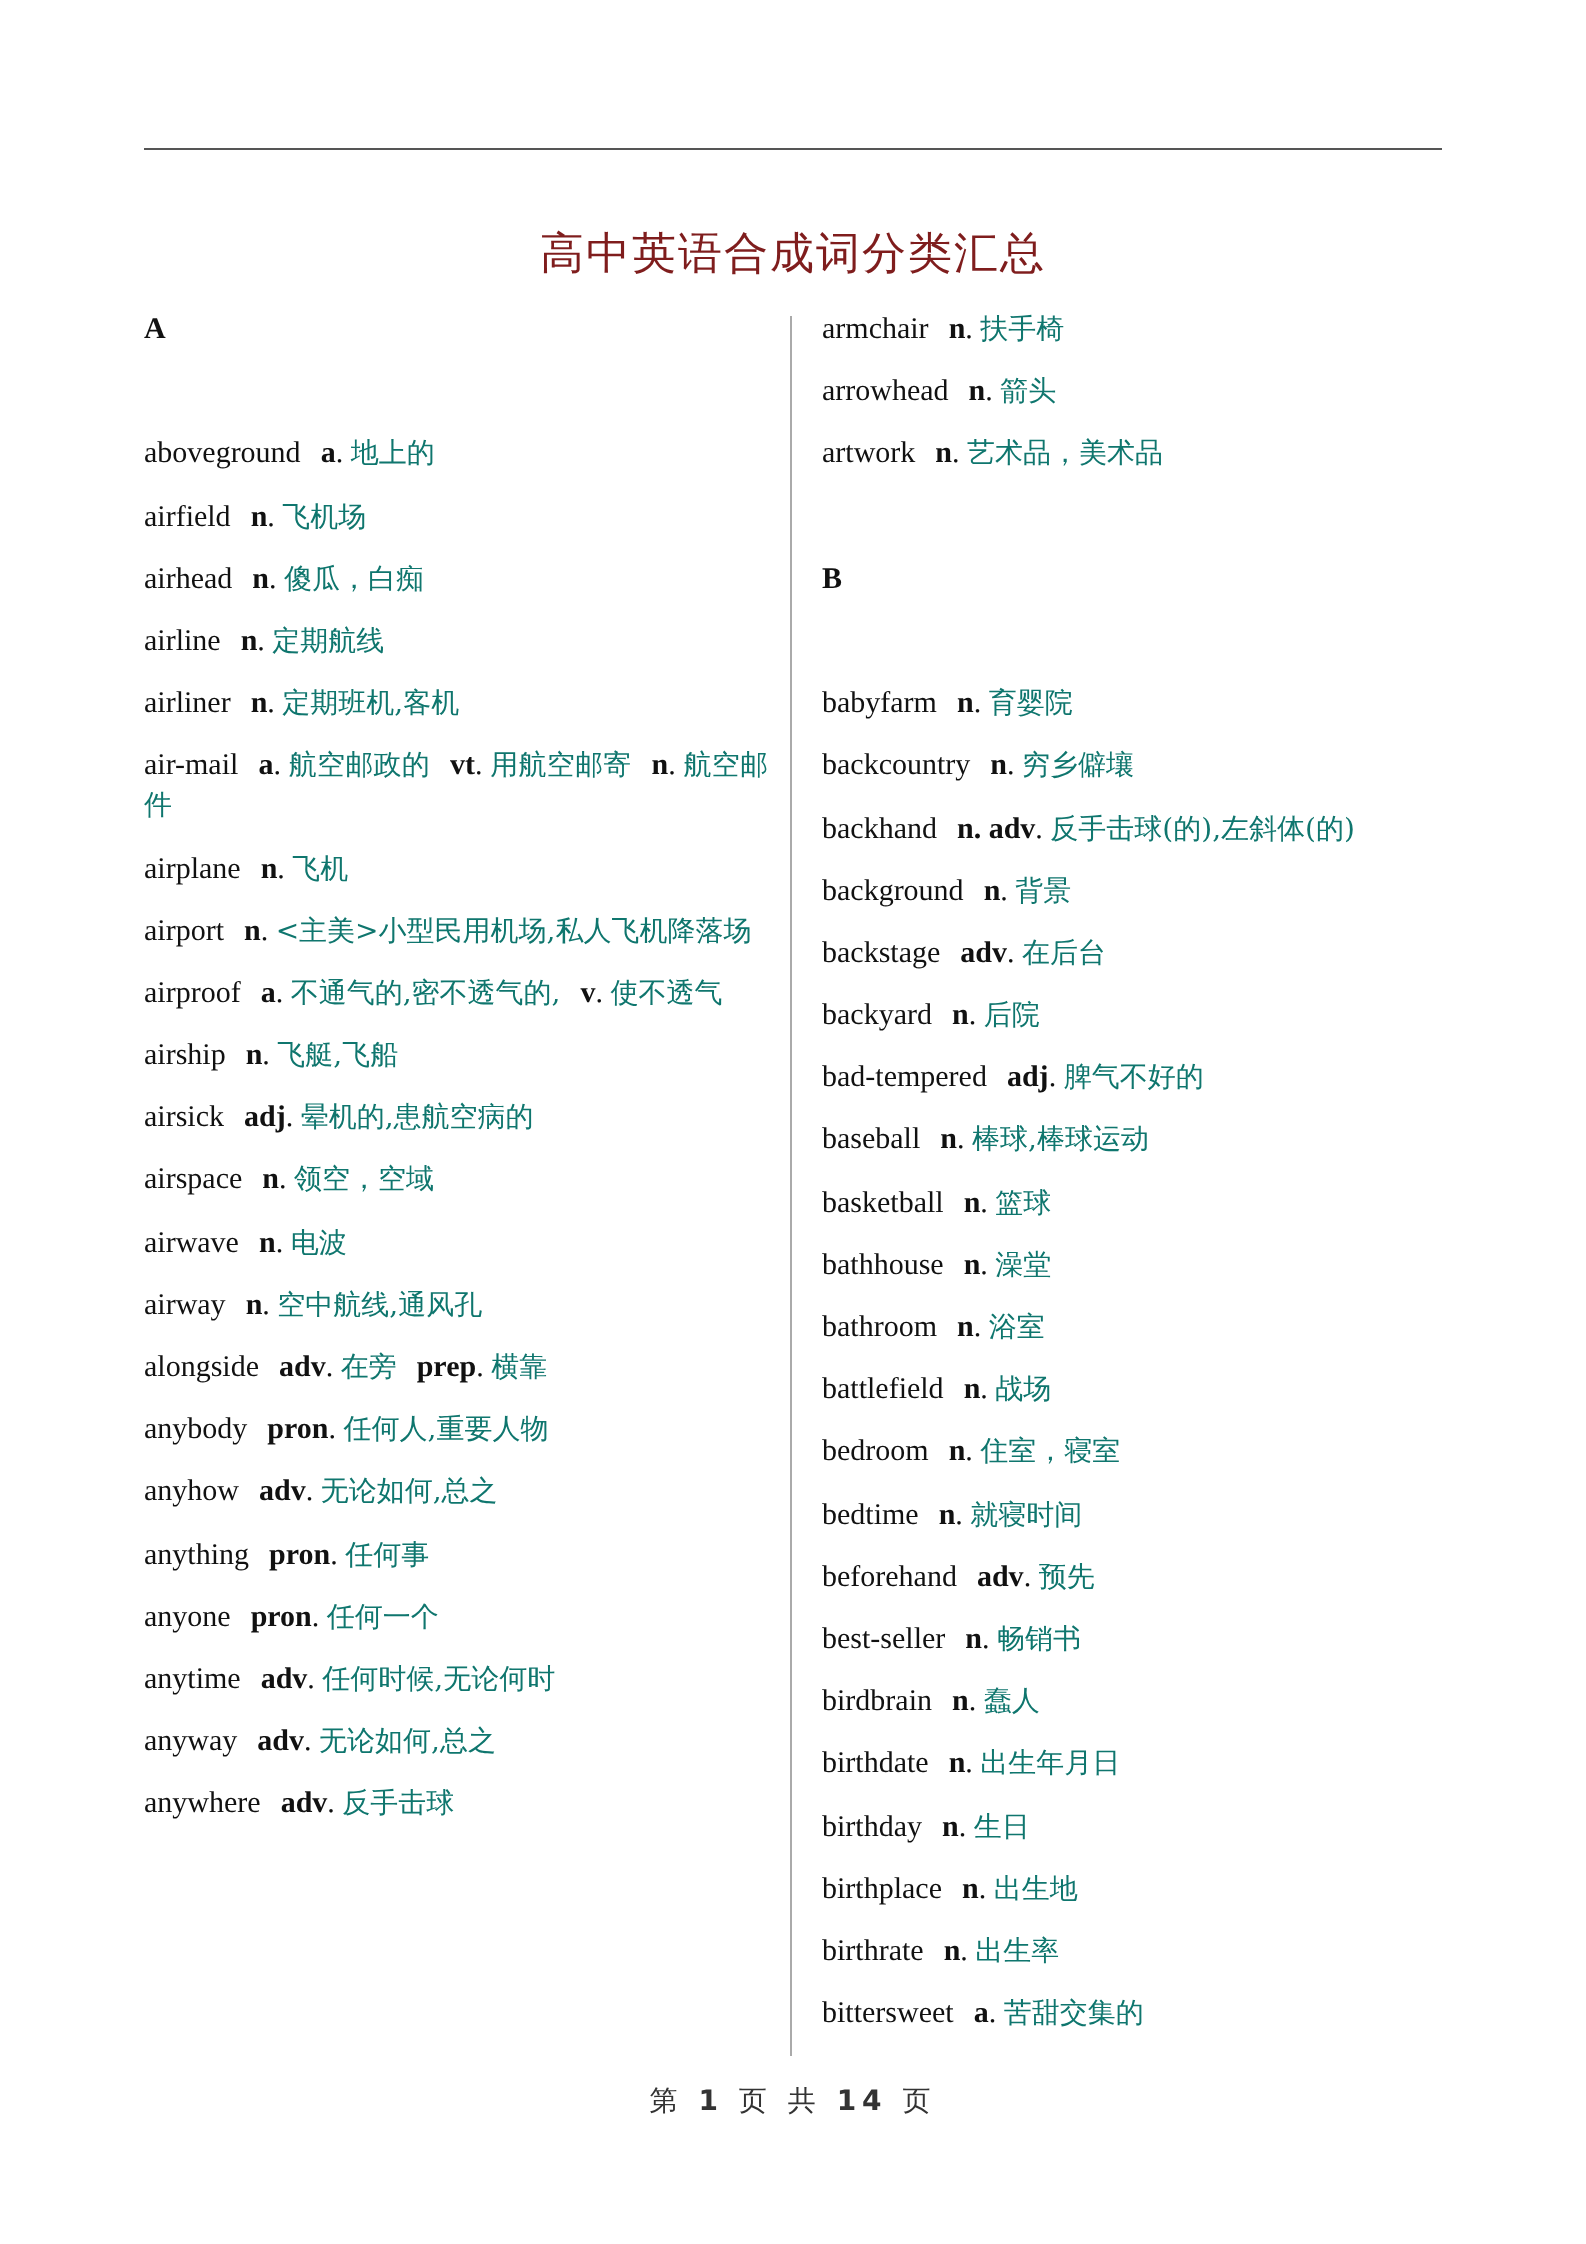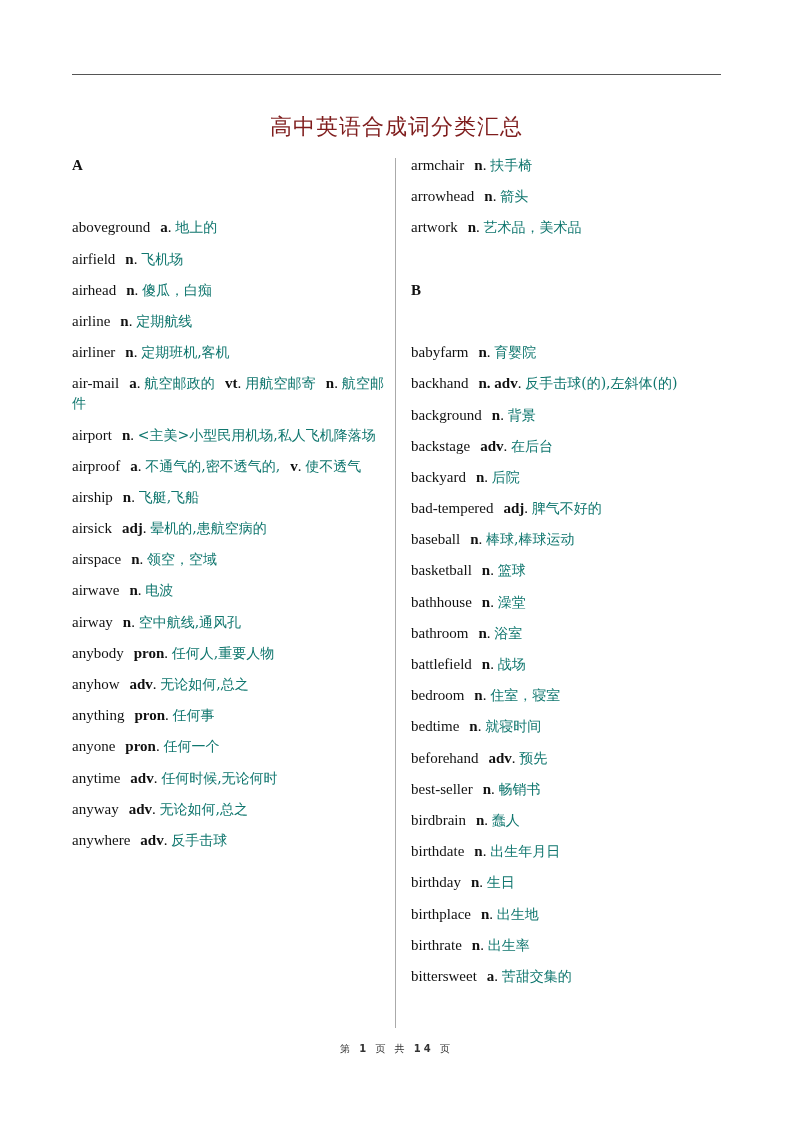--- a/index.html
+++ b/index.html
@@ -86,21 +86,21 @@
     .spacer-block {
       height: 31.2px;
     }
     .footer {
       position: absolute;
       left: 0;
       top: 1042px;
       width: 793px;
       text-align: center;
       font-family: "DejaVu Sans", "Liberation Sans", sans-serif;
-      font-size: 10px;
+      font-size: 14px;
       color: #333;
       letter-spacing: 3px;
     }
     .footer b { font-weight: bold; }
   </style>
 </head>
 <body>
 
 <div class="top-rule"></div>
 
@@ -110,47 +110,50 @@
 
 <div class="col col-left">
   <div class="section-letter">A</div>
   <div id="left-entries">
       <div class="entry"><span class="word">aboveground</span><span class="gap"></span><span class="pos">a</span><span>. </span><span class="def">地上的</span></div>
       <div class="entry"><span class="word">airfield</span><span class="gap"></span><span class="pos">n</span><span>. </span><span class="def">飞机场</span></div>
       <div class="entry"><span class="word">airhead</span><span class="gap"></span><span class="pos">n</span><span>. </span><span class="def">傻瓜，白痴</span></div>
       <div class="entry"><span class="word">airline</span><span class="gap"></span><span class="pos">n</span><span>. </span><span class="def">定期航线</span></div>
       <div class="entry"><span class="word">airliner</span><span class="gap"></span><span class="pos">n</span><span>. </span><span class="def">定期班机,客机</span></div>
       <div class="entry"><span class="word">air-mail</span><span class="gap"></span><span class="pos">a</span><span>. </span><span class="def">航空邮政的</span><span class="gap"></span><span class="pos">vt</span><span>. </span><span class="def">用航空邮寄</span><span class="gap"></span><span class="pos">n</span><span>. </span><span class="def">航空邮件</span></div>
+      <div class="entry"><span class="word">airplane</span><span class="gap"></span><span class="pos">n</span><span>. </span><span class="def">飞机</span></div>
       <div class="entry"><span class="word">airport</span><span class="gap"></span><span class="pos">n</span><span>. </span><span class="def">&lt;主美&gt;小型民用机场,私人飞机降落场</span></div>
       <div class="entry"><span class="word">airproof</span><span class="gap"></span><span class="pos">a</span><span>. </span><span class="def">不通气的,密不透气的,</span><span class="gap"></span><span class="pos">v</span><span>. </span><span class="def">使不透气</span></div>
       <div class="entry"><span class="word">airship</span><span class="gap"></span><span class="pos">n</span><span>. </span><span class="def">飞艇,飞船</span></div>
       <div class="entry"><span class="word">airsick</span><span class="gap"></span><span class="pos">adj</span><span>. </span><span class="def">晕机的,患航空病的</span></div>
       <div class="entry"><span class="word">airspace</span><span class="gap"></span><span class="pos">n</span><span>. </span><span class="def">领空，空域</span></div>
       <div class="entry"><span class="word">airwave</span><span class="gap"></span><span class="pos">n</span><span>. </span><span class="def">电波</span></div>
       <div class="entry"><span class="word">airway</span><span class="gap"></span><span class="pos">n</span><span>. </span><span class="def">空中航线,通风孔</span></div>
+      <div class="entry"><span class="word">alongside</span><span class="gap"></span><span class="pos">adv</span><span>. </span><span class="def">在旁</span><span class="gap"></span><span class="pos">prep</span><span>. </span><span class="def">横靠</span></div>
       <div class="entry"><span class="word">anybody</span><span class="gap"></span><span class="pos">pron</span><span>. </span><span class="def">任何人,重要人物</span></div>
       <div class="entry"><span class="word">anyhow</span><span class="gap"></span><span class="pos">adv</span><span>. </span><span class="def">无论如何,总之</span></div>
       <div class="entry"><span class="word">anything</span><span class="gap"></span><span class="pos">pron</span><span>. </span><span class="def">任何事</span></div>
       <div class="entry"><span class="word">anyone</span><span class="gap"></span><span class="pos">pron</span><span>. </span><span class="def">任何一个</span></div>
       <div class="entry"><span class="word">anytime</span><span class="gap"></span><span class="pos">adv</span><span>. </span><span class="def">任何时候,无论何时</span></div>
       <div class="entry"><span class="word">anyway</span><span class="gap"></span><span class="pos">adv</span><span>. </span><span class="def">无论如何,总之</span></div>
       <div class="entry"><span class="word">anywhere</span><span class="gap"></span><span class="pos">adv</span><span>. </span><span class="def">反手击球</span></div>
     </div>
 </div>
 
 <div class="col col-right">
   <div id="right-entries-top">
       <div class="entry"><span class="word">armchair</span><span class="gap"></span><span class="pos">n</span><span>. </span><span class="def">扶手椅</span></div>
       <div class="entry"><span class="word">arrowhead</span><span class="gap"></span><span class="pos">n</span><span>. </span><span class="def">箭头</span></div>
       <div class="entry"><span class="word">artwork</span><span class="gap"></span><span class="pos">n</span><span>. </span><span class="def">艺术品，美术品</span></div>
     </div>
   <div class="spacer-block"></div>
   <div class="section-letter">B</div>
   <div id="right-entries">
       <div class="entry"><span class="word">babyfarm</span><span class="gap"></span><span class="pos">n</span><span>. </span><span class="def">育婴院</span></div>
+      <div class="entry"><span class="word">backcountry</span><span class="gap"></span><span class="pos">n</span><span>. </span><span class="def">穷乡僻壤</span></div>
       <div class="entry"><span class="word">backhand</span><span class="gap"></span><span class="pos">n. adv</span><span>. </span><span class="def">反手击球(的),左斜体(的)</span></div>
       <div class="entry"><span class="word">background</span><span class="gap"></span><span class="pos">n</span><span>. </span><span class="def">背景</span></div>
       <div class="entry"><span class="word">backstage</span><span class="gap"></span><span class="pos">adv</span><span>. </span><span class="def">在后台</span></div>
       <div class="entry"><span class="word">backyard</span><span class="gap"></span><span class="pos">n</span><span>. </span><span class="def">后院</span></div>
       <div class="entry"><span class="word">bad-tempered</span><span class="gap"></span><span class="pos">adj</span><span>. </span><span class="def">脾气不好的</span></div>
       <div class="entry"><span class="word">baseball</span><span class="gap"></span><span class="pos">n</span><span>. </span><span class="def">棒球,棒球运动</span></div>
       <div class="entry"><span class="word">basketball</span><span class="gap"></span><span class="pos">n</span><span>. </span><span class="def">篮球</span></div>
       <div class="entry"><span class="word">bathhouse</span><span class="gap"></span><span class="pos">n</span><span>. </span><span class="def">澡堂</span></div>
       <div class="entry"><span class="word">bathroom</span><span class="gap"></span><span class="pos">n</span><span>. </span><span class="def">浴室</span></div>
       <div class="entry"><span class="word">battlefield</span><span class="gap"></span><span class="pos">n</span><span>. </span><span class="def">战场</span></div>

